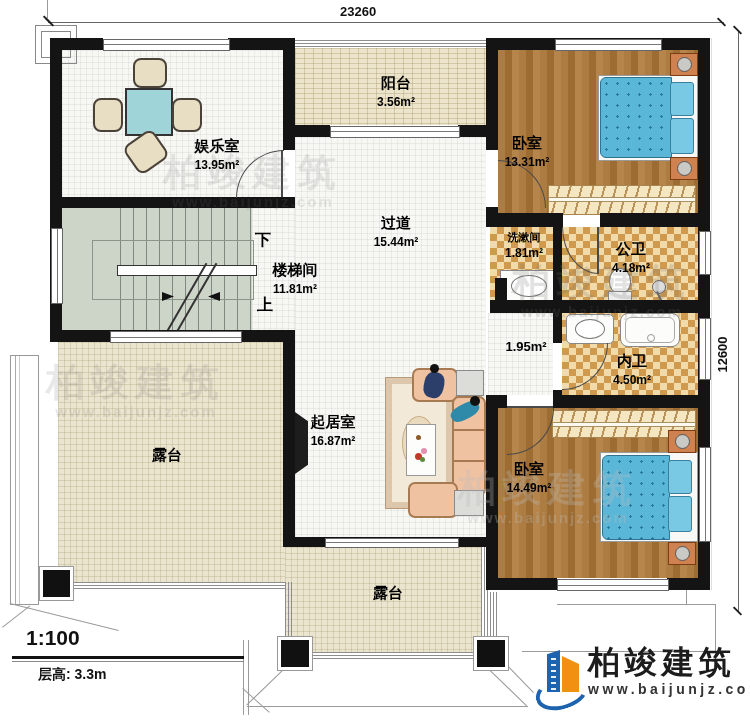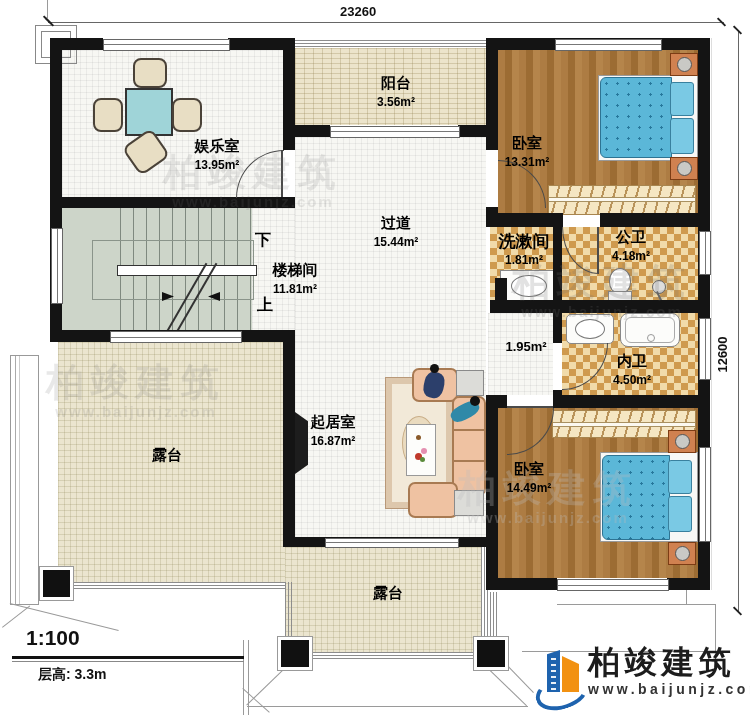--- a/index.html
+++ b/index.html
@@ -310,24 +310,24 @@
   </div>
   <div class="rl" style="left:396px;top:216px;">
     <div class="nm">过道</div>
     <div class="ar">15.44m²</div>
   </div>
   <div class="rl" style="left:295px;top:263px;">
     <div class="nm">楼梯间</div>
     <div class="ar">11.81m²</div>
   </div>
   <div class="rl" style="left:524px;top:232px;">
-    <div class="nm" style="font-size:17px;">洗漱间</div>
+    <div class="nm" style="font-size:11px;">洗漱间</div>
     <div class="ar">1.81m²</div>
   </div>
-  <div class="rl" style="left:631px;top:230px;">
+  <div class="rl" style="left:631px;top:242px;">
     <div class="nm">公卫</div>
     <div class="ar">4.18m²</div>
   </div>
   <div class="rl" style="left:526px;top:339px;">
     <div class="ar" style="font-size:13px;">1.95m²</div>
   </div>
   <div class="rl" style="left:632px;top:354px;">
     <div class="nm">内卫</div>
     <div class="ar">4.50m²</div>
   </div>

